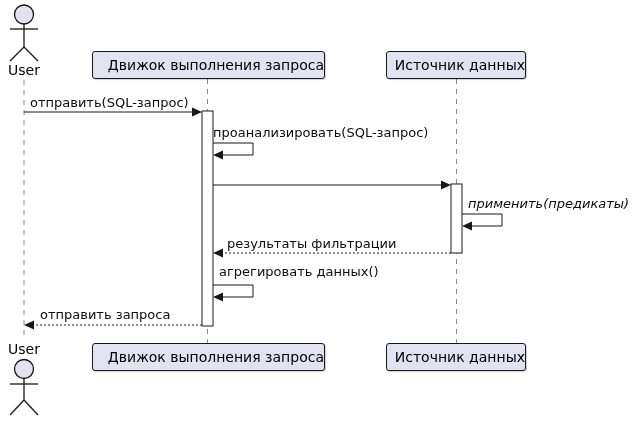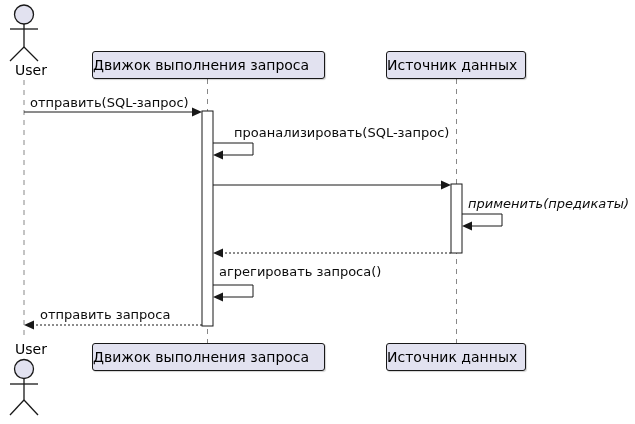--- a/index.html
+++ b/index.html
@@ -4,25 +4,25 @@
 <style>
   html,body{margin:0;padding:0;background:#ffffff;}
   .canvas{
     position:relative;width:635px;height:424px;background:#ffffff;overflow:hidden;
     font-family:"DejaVu Sans","Liberation Sans",sans-serif;color:#000000;
   }
   .layer{position:absolute;left:0;top:0;}
   .pbox{
     position:absolute;box-sizing:border-box;height:28px;
     background:#E2E2F0;border:1px solid #181818;border-radius:3px;
-    font-size:14px;line-height:26px;text-align:left;white-space:nowrap;
+    font-size:14px;line-height:26px;text-align:right;white-space:nowrap;
     box-shadow:1px 1px 1px rgba(0,0,0,0.18);
   }
   .actor-label{
-    position:absolute;width:48px;text-align:center;font-size:14px;white-space:nowrap;padding-left:7px;
+    position:absolute;width:48px;text-align:center;font-size:14px;white-space:nowrap;
   }
   .msg-label{
     position:absolute;font-size:13px;white-space:nowrap;color:#0c0c0c;
   }
 </style>
 </head>
 <body>
 
 <div class="canvas">
 
@@ -96,18 +96,19 @@
   <div class="actor-label" style="left:0;top:62px;">User</div>
   <div class="actor-label" style="left:0;top:341px;">User</div>
 
   <div class="pbox" style="left:92px;top:51px;width:233px;">Движок выполнения запроса</div>
   <div class="pbox" style="left:386px;top:51px;width:140px;">Источник данных</div>
 
   <div class="pbox" style="left:92px;top:343px;width:233px;">Движок выполнения запроса</div>
   <div class="pbox" style="left:386px;top:343px;width:140px;">Источник данных</div>
 
   <div class="msg-label" style="left:30px;top:95px;">отправить(SQL-запрос)</div>
-  <div class="msg-label" style="left:234px;top:125px;">проанализировать(SQL-запрос)</div>
+  <div class="msg-label" style="left:213px;top:125px;">проанализировать(SQL-запрос)</div>
   <div class="msg-label" style="left:468px;top:196px;font-style:italic;">применить(предикаты)</div>
-  <div class="msg-label" style="left:219px;top:264px;">агрегировать запроса()</div>
+  <div class="msg-label" style="left:227px;top:236px;">результаты фильтрации</div>
+  <div class="msg-label" style="left:219px;top:264px;">агрегировать данных()</div>
   <div class="msg-label" style="left:40px;top:307px;">отправить запроса</div>
 
 </div>
 
 </body></html>

